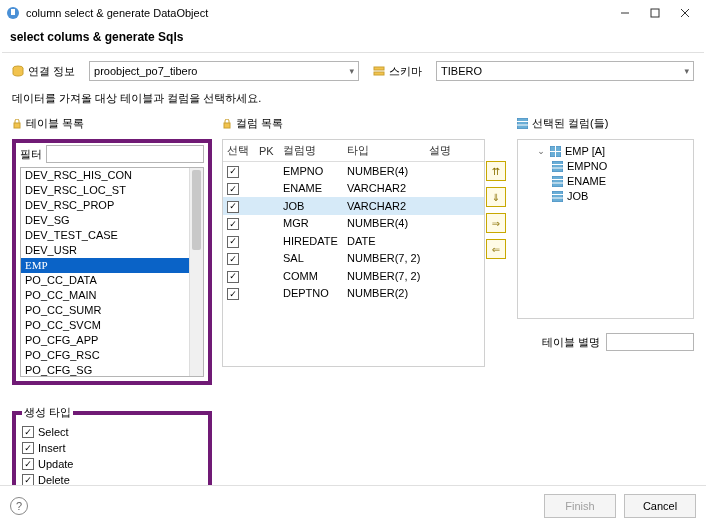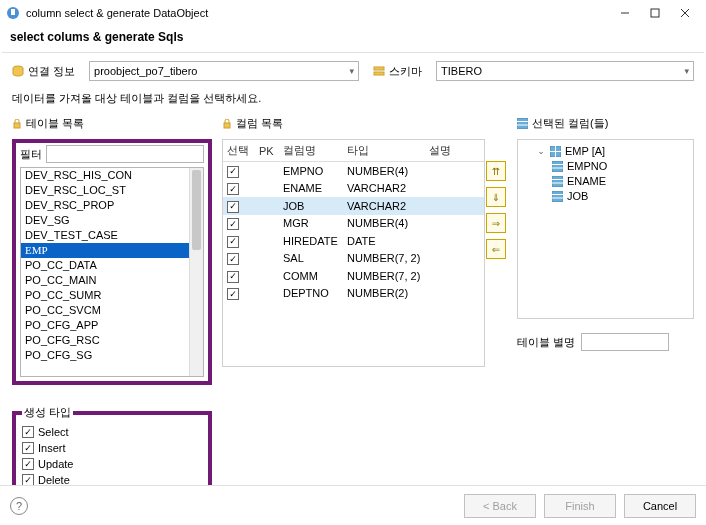--- a/index.html
+++ b/index.html
@@ -38,21 +38,21 @@
   .col-grid td { padding: 2px 4px; border-bottom: 0; }
   .col-grid tr.highlight { background: #d6eaf8; }
   .chk { width: 12px; height: 12px; border: 1px solid #666; display: inline-flex; align-items: center; justify-content: center; font-size: 9px; line-height: 1; background: #fff; }
   .movebtns { display: flex; flex-direction: column; gap: 6px; align-items: center; margin-top: 22px; width: 22px; }
   .movebtn { width: 20px; height: 20px; border: 1px solid #c8a800; background: #fffbe6; display: flex; align-items: center; justify-content: center; color: #8a7000; font-size: 10px; }
   .mid-wrap { display: flex; }
   .tree-box { border: 1px solid #d0d0d0; height: 180px; padding: 4px; }
   .tree-row { display: flex; align-items: center; gap: 4px; line-height: 15px; }
   .tree-indent1 { padding-left: 14px; }
   .tree-indent2 { padding-left: 30px; }
-  .alias-row { display: flex; align-items: center; gap: 6px; margin-top: 14px; justify-content: flex-start; }
+  .alias-row { display: flex; align-items: center; gap: 6px; margin-top: 14px; justify-content: flex-end; }
   .alias-row input { width: 88px; height: 18px; border: 1px solid #b5b5b5; }
   .gen-opt { display: flex; align-items: center; gap: 4px; padding: 2px 0; }
   .footer { position: absolute; left: 0; right: 0; bottom: 0; height: 40px; display: flex; align-items: center; padding: 0 10px; border-top: 1px solid #e0e0e0; background: #fff; }
   .footer .help { width: 18px; height: 18px; border: 1px solid #888; border-radius: 50%; display: flex; align-items: center; justify-content: center; color: #666; }
   .footer .spacer { flex: 1; }
   .footer button { height: 24px; min-width: 72px; border: 1px solid #c0c0c0; background: #f5f5f5; margin-left: 8px; padding: 0 10px; }
   .footer button.primary { border: 1px solid #5a9fd6; background: #fff; }
   .footer button:disabled { color: #a0a0a0; }
   .db-ico svg, .tbl-ico svg, .col-ico svg { display: block; }
   .twisty { font-size: 9px; color: #666; width: 10px; text-align: center; }
@@ -139,20 +139,21 @@
         <div class="filter-row">
           <span>필터</span>
           <input type="text" value="" style="">
         </div>
         <div class="listbox" id="tables-list">
             <div class="list-item">DEV_RSC_HIS_CON</div>
             <div class="list-item">DEV_RSC_LOC_ST</div>
             <div class="list-item">DEV_RSC_PROP</div>
             <div class="list-item">DEV_SG</div>
             <div class="list-item">DEV_TEST_CASE</div>
+            <div class="list-item">DEV_USR</div>
             <div class="list-item selected">EMP</div>
             <div class="list-item">PO_CC_DATA</div>
             <div class="list-item">PO_CC_MAIN</div>
             <div class="list-item">PO_CC_SUMR</div>
             <div class="list-item">PO_CC_SVCM</div>
             <div class="list-item">PO_CFG_APP</div>
             <div class="list-item">PO_CFG_RSC</div>
             <div class="list-item">PO_CFG_SG</div>
             <div class="list-scroll">
               <div class="thumb"></div>
@@ -335,16 +336,15 @@
         <input type="text" value="" style="">
       </div>
     </div>
   </div>
 
 </div>
 
 <div class="footer">
   <div class="help">?</div>
   <div class="spacer"></div>
-  <button disabled="">&lt; Back</button>
   <button disabled="">Finish</button>
   <button>Cancel</button>
 </div>
 
 </body></html>

